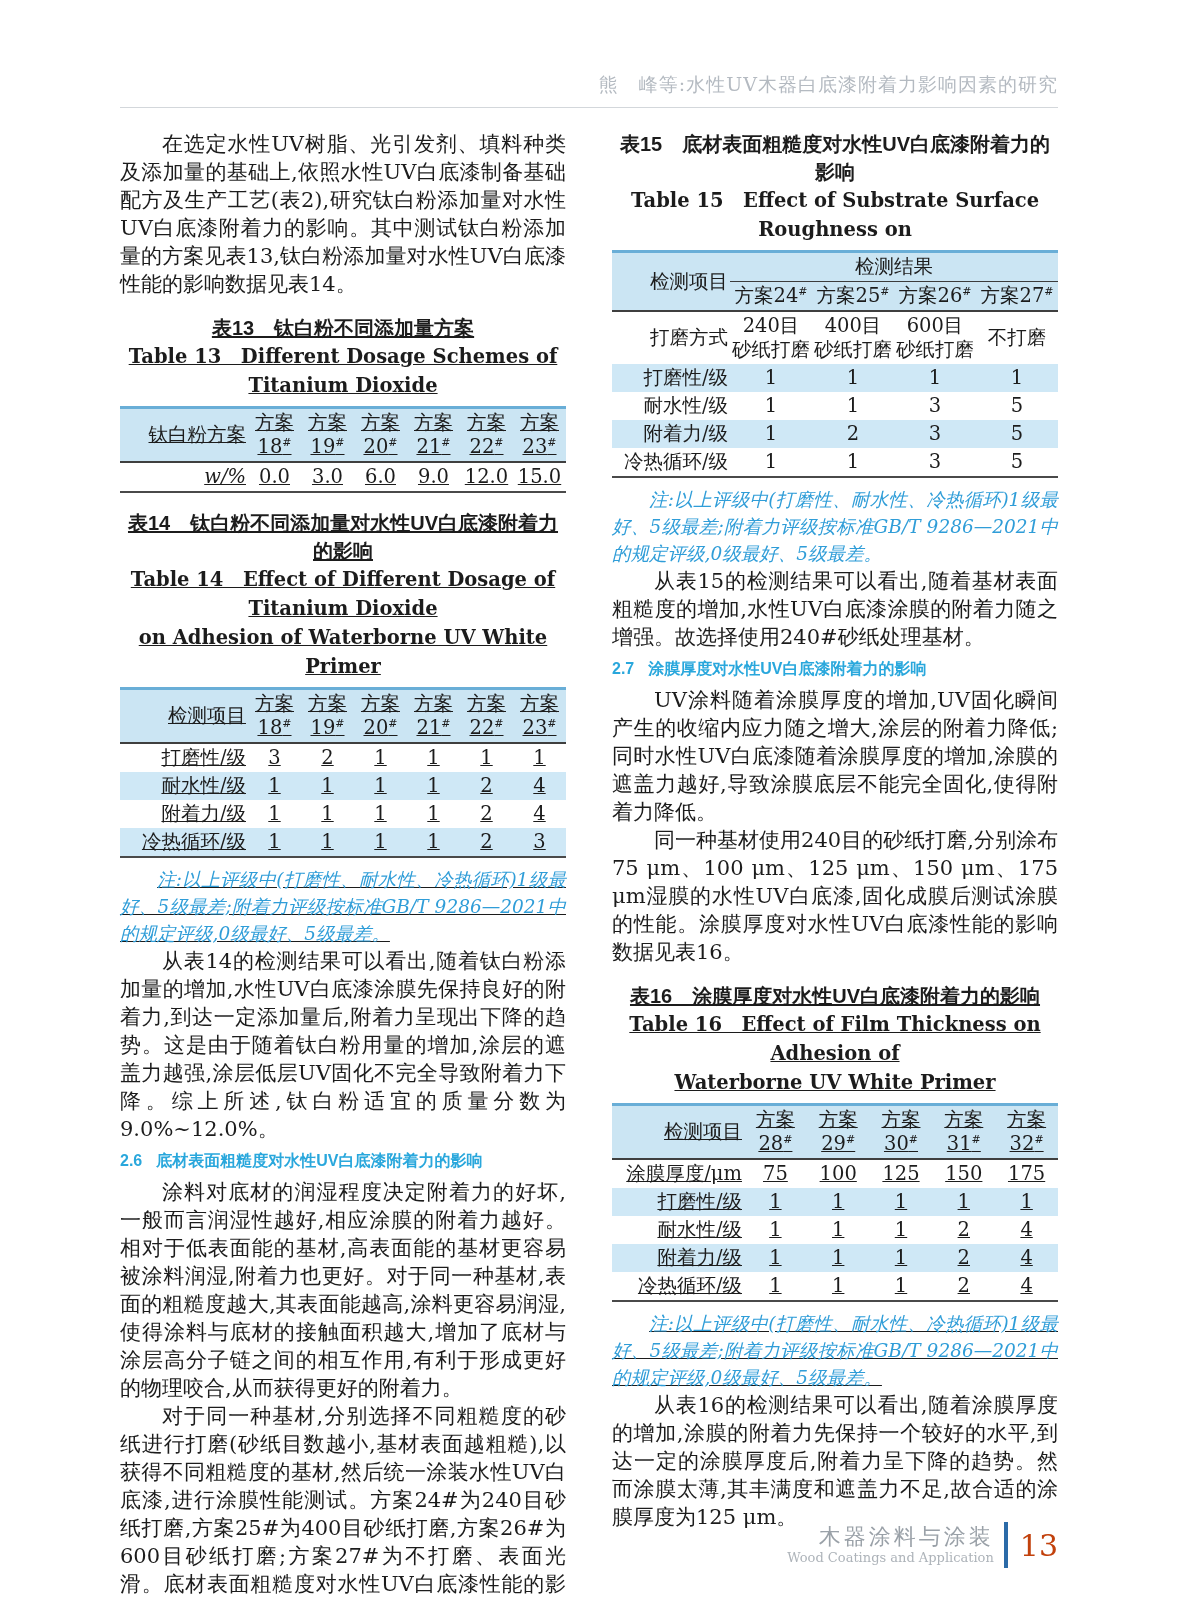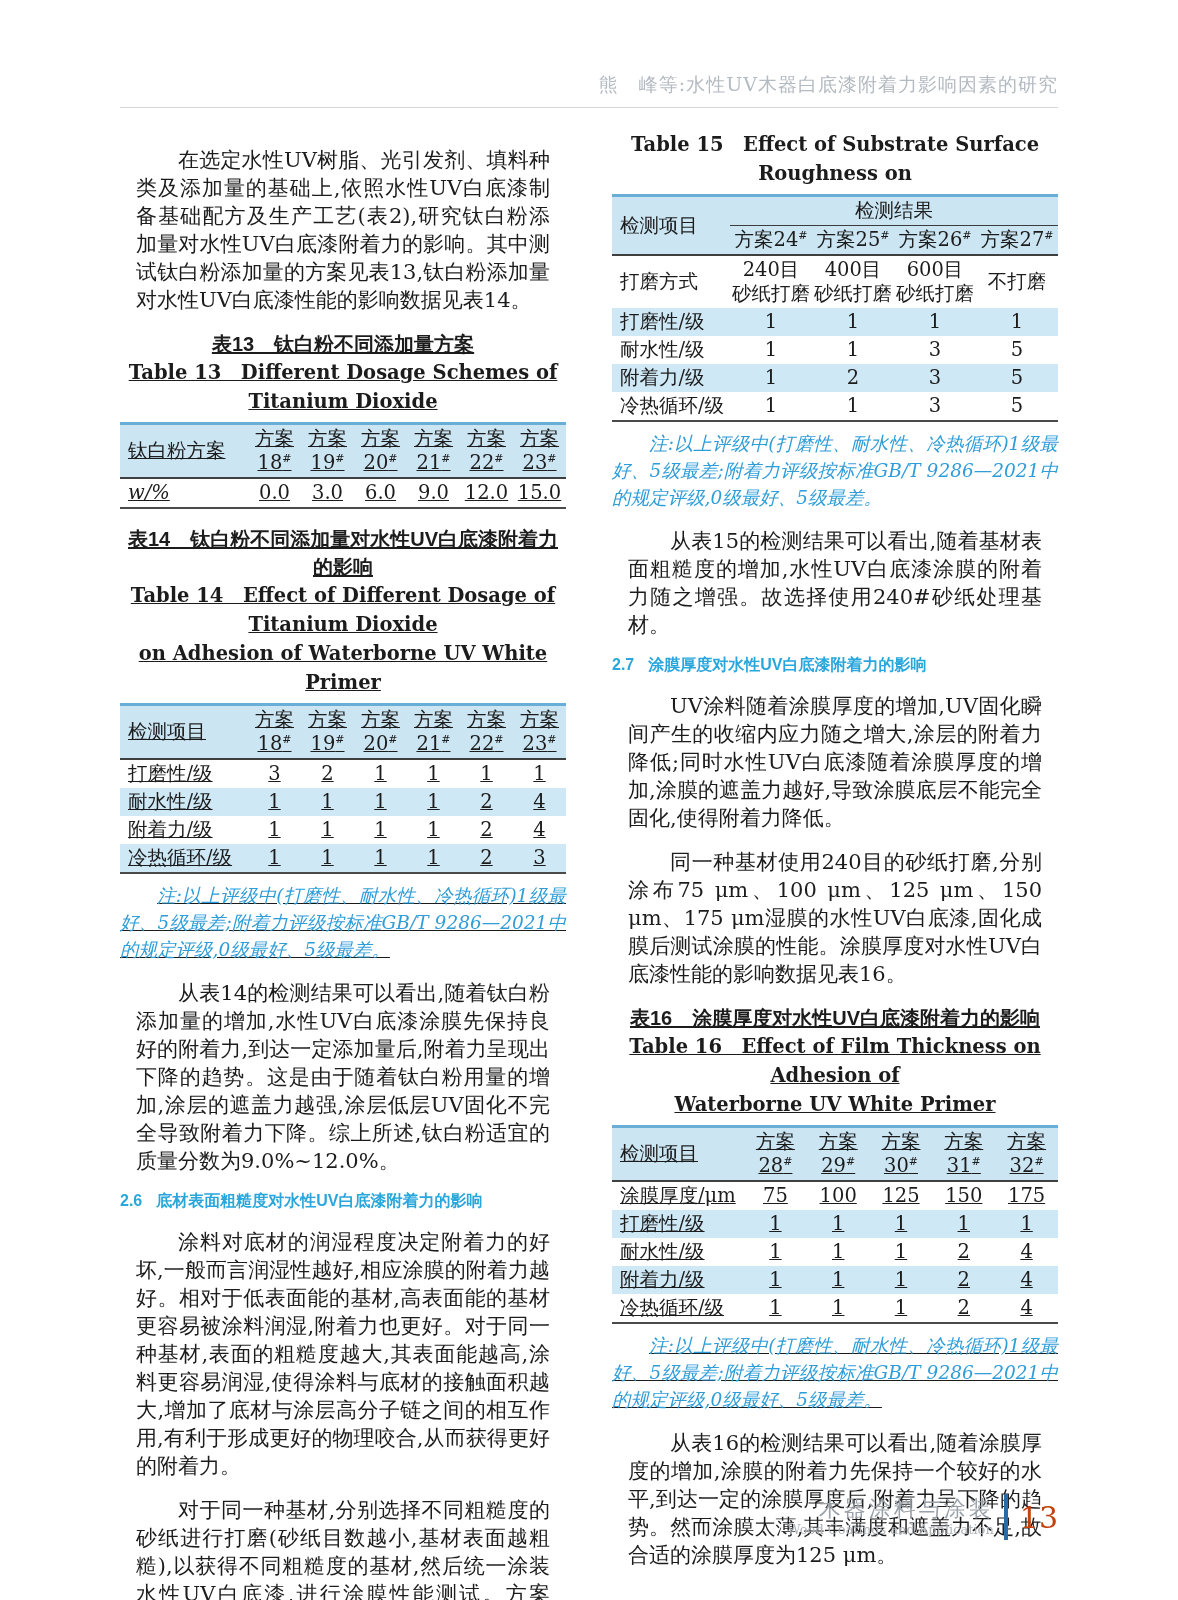--- a/index.html
+++ b/index.html
@@ -3,44 +3,44 @@
 <meta charset="utf-8">
 <style>
   html,body{margin:0;padding:0;background:#fff;}
   .page{position:relative;width:1178px;height:1600px;background:#ffffff;overflow:hidden;
         font-family:"DejaVu Serif","Liberation Serif",serif;color:#1c1c1c;}
   .content{padding:72px 120px 0 120px;}
   .running-head{text-align:right;font-size:19px;color:#b4bac1;letter-spacing:1px;}
   .head-rule{border-bottom:1.5px solid #d3d7db;margin-top:9px;}
   .columns{display:flex;gap:46px;margin-top:22px;}
   .col{width:446px;}
-  p.body{font-size:21px;line-height:28px;text-align:justify;text-indent:2em;margin:16px;}
+  p.body{font-size:21px;line-height:28px;text-align:justify;text-indent:2em;margin:0;}
   .section-heading{font-family:"Liberation Sans","DejaVu Sans",sans-serif;font-weight:bold;
         font-size:16px;color:#29a7dc;margin:8px 0 6px 0;}
   .section-heading .num{margin-right:14px;}
   .tblock{margin-top:16px;text-decoration:underline;}
   .caption-cn{font-family:"Liberation Sans","DejaVu Sans",sans-serif;font-weight:bold;
         font-size:20px;text-align:center;line-height:28px;}
   .caption-en{font-weight:bold;font-size:19.5px;text-align:center;line-height:29px;
         font-family:"DejaVu Serif","Liberation Serif",serif;}
   table{width:100%;border-collapse:collapse;table-layout:fixed;margin-top:6px;
         border-top:3px solid #69aed7;border-bottom:2px solid #4a4a4a;font-size:19.5px;}
   thead{border-bottom:2px solid #3f3f3f;}
   th,td{text-align:center;vertical-align:middle;padding:2px 2px;font-weight:normal;line-height:24px;}
   thead th{background:#cbe5f3;}
   tbody tr:nth-child(even) td{background:#cfe8f6;}
-  .rowlabel{text-align:left;padding-left:8px;}
+  .rowlabel{text-align:right;padding-left:8px;}
   .two-line{white-space:pre-line;}
   sup{font-size:11px;line-height:0;}
   .group{border-bottom:1.5px solid #3c3c3c;}
   .italic{font-style:italic;}
   .note{color:#2f9dd8;font-style:italic;font-size:18.5px;line-height:27px;
         text-align:justify;text-indent:2em;margin:8px 0 0 0;}
   .gap28{margin-top:16px;} .gap34{margin-top:34px;} .gap20{margin-top:20px;}
-  .footer{position:absolute;right:120px;bottom:60px;display:flex;align-items:center;}
+  .footer{position:absolute;right:120px;bottom:32px;display:flex;align-items:center;}
   .footer .names{text-align:right;margin-right:10px;}
   .fname-cn{font-family:"Liberation Sans","DejaVu Sans",sans-serif;color:#9aa1a8;
         font-size:22px;letter-spacing:3px;line-height:26px;}
   .fname-en{color:#adb3b9;font-size:13px;line-height:16px;}
   .fbar{width:4px;height:46px;background:#2b6ba8;margin-right:12px;}
   .fnum{color:#c2410c;font-size:30px;}
 </style>
 </head>
 <body>
 
@@ -179,20 +179,21 @@
           <span class="num">2.6</span><span>底材表面粗糙度对水性UV白底漆附着力的影响</span>
         </div>
 
         <p class="body">涂料对底材的润湿程度决定附着力的好坏,一般而言润湿性越好,相应涂膜的附着力越好。相对于低表面能的基材,高表面能的基材更容易被涂料润湿,附着力也更好。对于同一种基材,表面的粗糙度越大,其表面能越高,涂料更容易润湿,使得涂料与底材的接触面积越大,增加了底材与涂层高分子链之间的相互作用,有利于形成更好的物理咬合,从而获得更好的附着力。</p>
         <p class="body">对于同一种基材,分别选择不同粗糙度的砂纸进行打磨(砂纸目数越小,基材表面越粗糙),以获得不同粗糙度的基材,然后统一涂装水性UV白底漆,进行涂膜性能测试。方案24#为240目砂纸打磨,方案25#为400目砂纸打磨,方案26#为600目砂纸打磨;方案27#为不打磨、表面光滑。底材表面粗糙度对水性UV白底漆性能的影响数据见表15。</p>
       </div>
 
       <div class="col">
 
         <div>
+          <div class="caption-cn">表15　底材表面粗糙度对水性UV白底漆附着力的影响</div>
           <div class="caption-en">Table 15　Effect of Substrate Surface Roughness on</div>
           <table>
             <colgroup>
                 <col style="width:118px">
                 <col>
                 <col>
                 <col>
                 <col>
               </colgroup>
             <thead>

